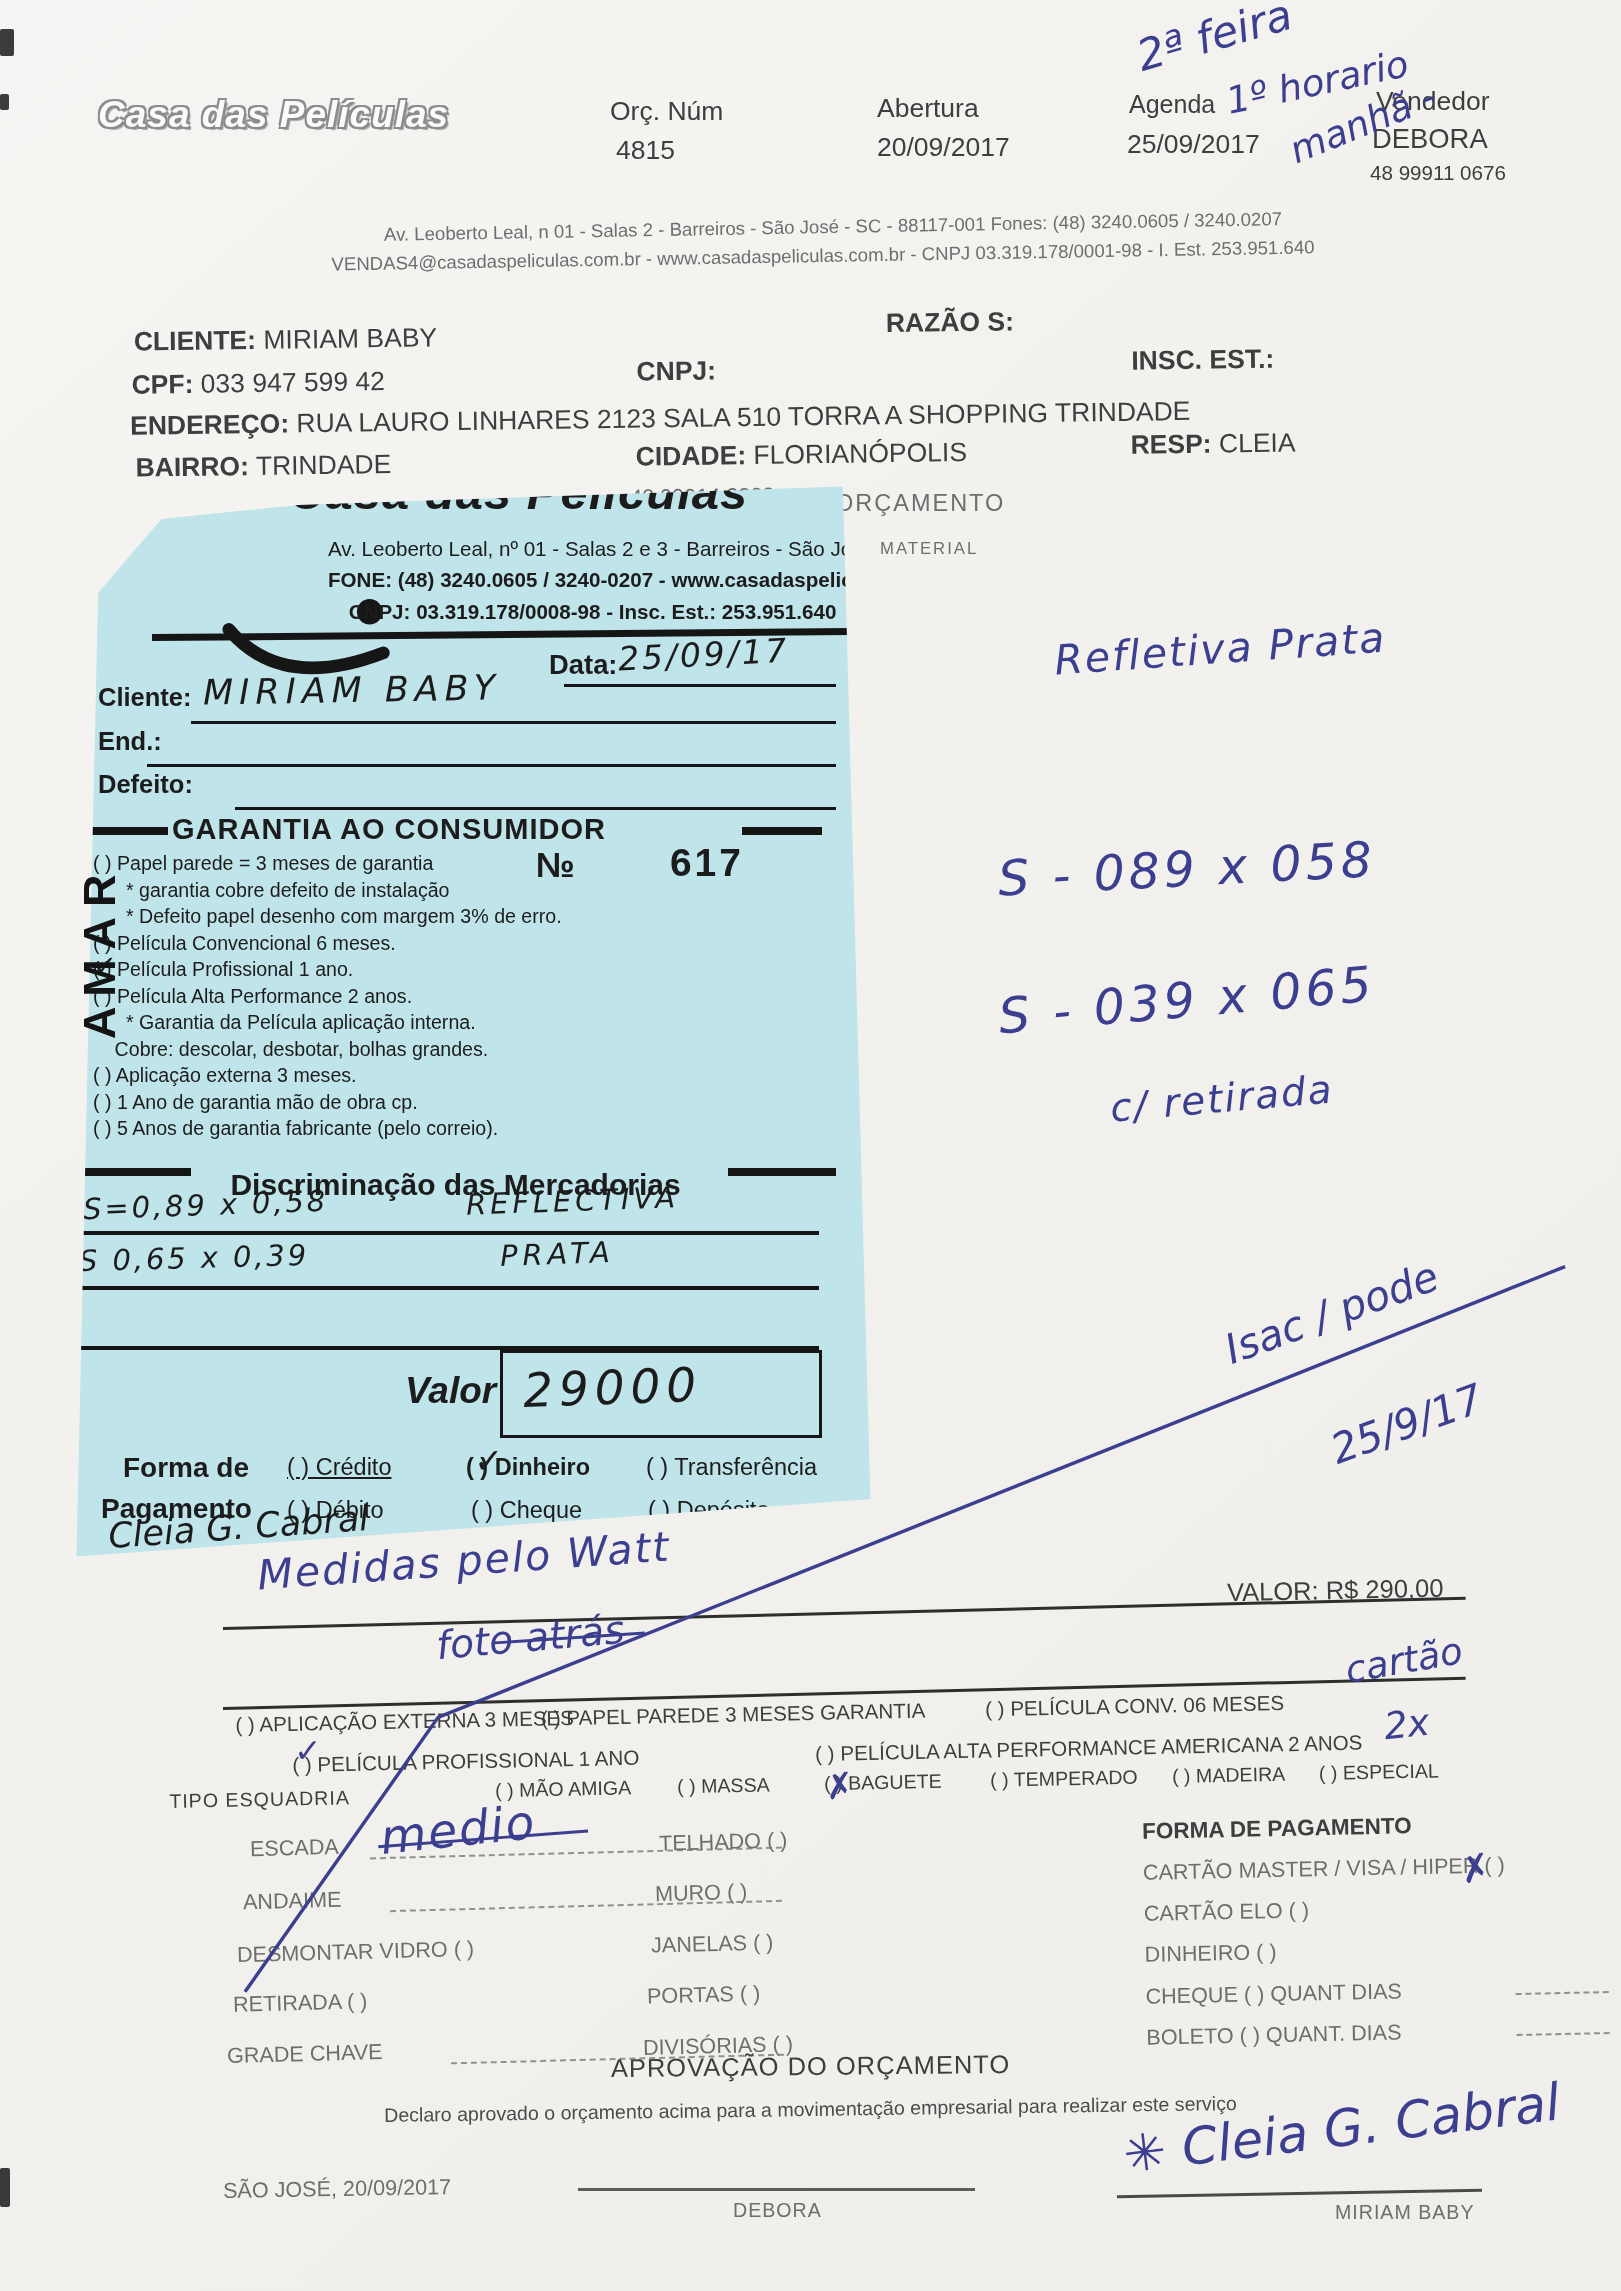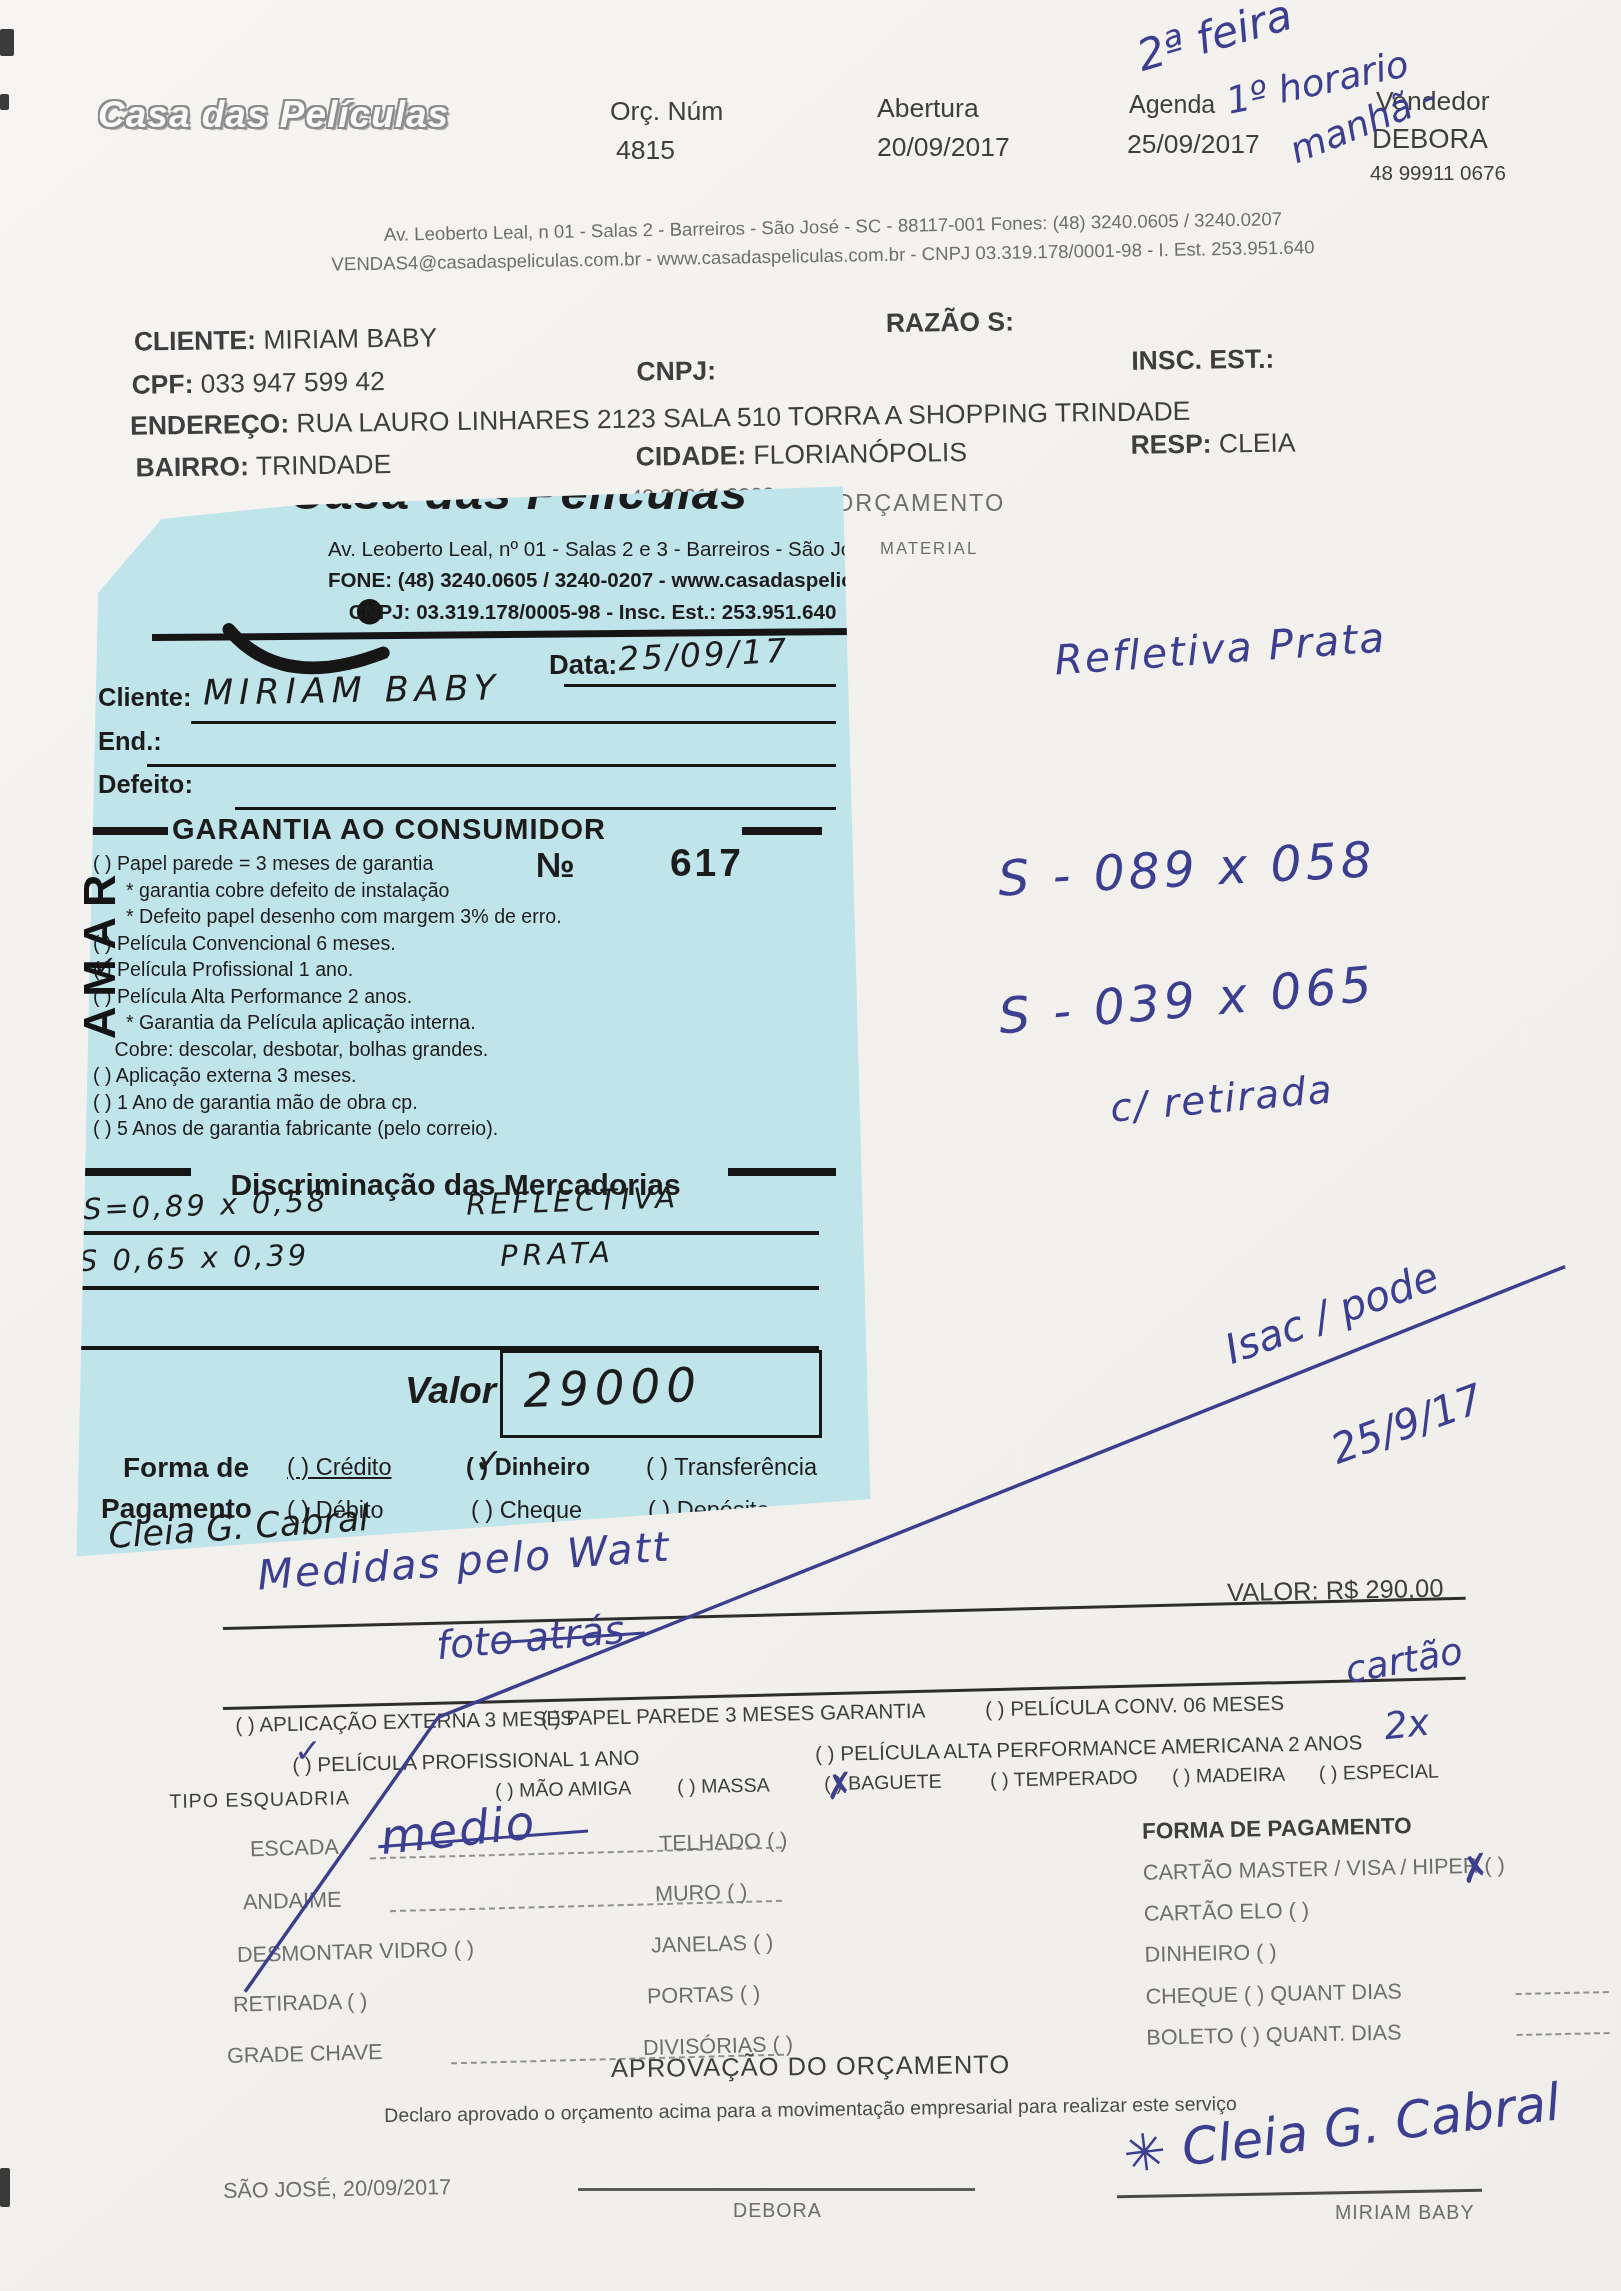--- a/index.html
+++ b/index.html
@@ -82,21 +82,21 @@
 
     <span class="p b" style="left:235px;top:-15.7px;font-size:49px;font-style:italic;color:#1b1b1b;letter-spacing:1px;">Casa das Películas</span>
 
     <svg class="p" style="left:167px;top:116px;" width="176" height="103" viewBox="0 0 180 105">
       <circle cx="152" cy="16" r="13" fill="#161616"></circle>
       <path d="M8,34 Q62,98 166,58" stroke="#161616" stroke-width="13" fill="none" stroke-linecap="round"></path>
     </svg>
 
     <div class="p" style="left:274px;top:57px;width:529px;text-align:center;font-size:20.6px;">Av. Leoberto Leal, nº 01 - Salas 2 e 3 - Barreiros - São José - SC</div>
     <div class="p b" style="left:274px;top:88px;width:529px;text-align:center;font-size:20.6px;">FONE: (48) 3240.0605 / 3240-0207  -  www.casadaspeliculas.com.br</div>
-    <div class="p b" style="left:274px;top:120px;width:529px;text-align:center;font-size:20.6px;">CNPJ: 03.319.178/0005-98   -   Insc. Est.: 253.951.640</div>
+    <div class="p b" style="left:274px;top:120px;width:529px;text-align:center;font-size:20.6px;">CNPJ: 03.319.178/0008-98   -   Insc. Est.: 253.951.640</div>
     <div class="blk" style="left:98px;top:151px;width:704px;height:6.9px;transform:rotate(-0.5deg);"></div>
 
     <span class="p b" style="left:495px;top:169px;font-size:27.4px;">Data:</span>
     <span class="p hand inkl" style="left:564px;top:155px;font-size:33px;letter-spacing:2.9px;transform:rotate(-3deg);">25/09/17</span>
     <div class="blk" style="left:510px;top:204px;width:272px;height:2.9px;"></div>
 
     <span class="p b" style="left:44px;top:203px;font-size:25.5px;">Cliente:</span>
     <span class="p hand inkl" style="left:149px;top:190px;font-size:35px;letter-spacing:5.9px;transform:rotate(-1deg);">MIRIAM BABY</span>
     <div class="blk" style="left:137px;top:241px;width:645px;height:2.9px;"></div>
 

